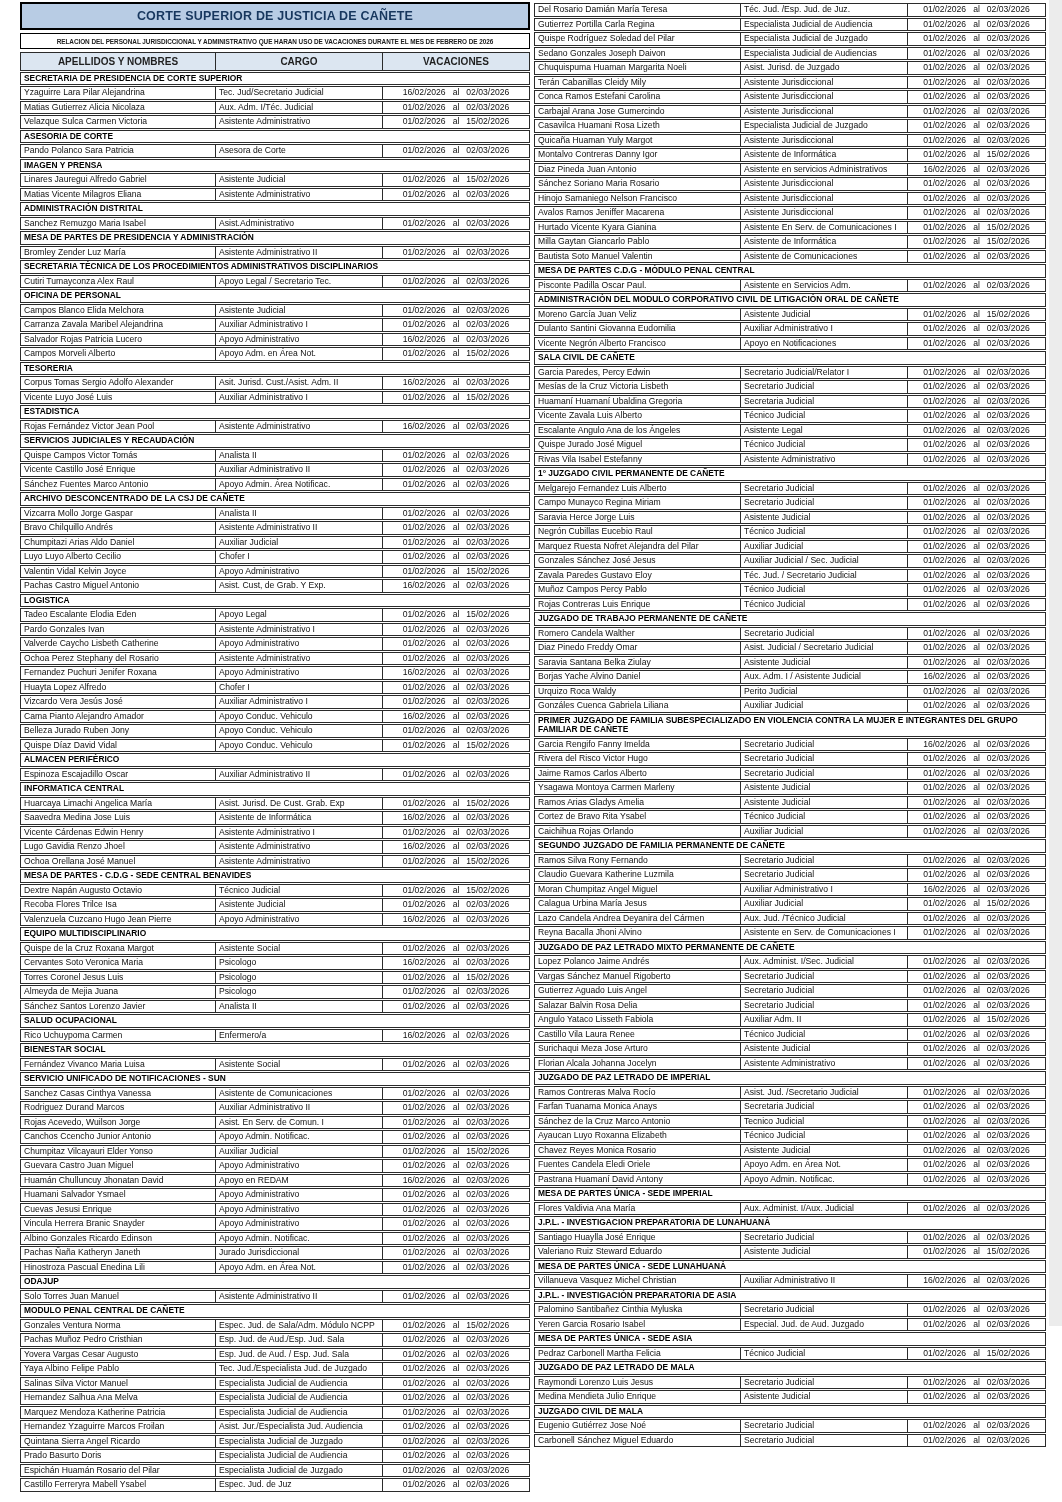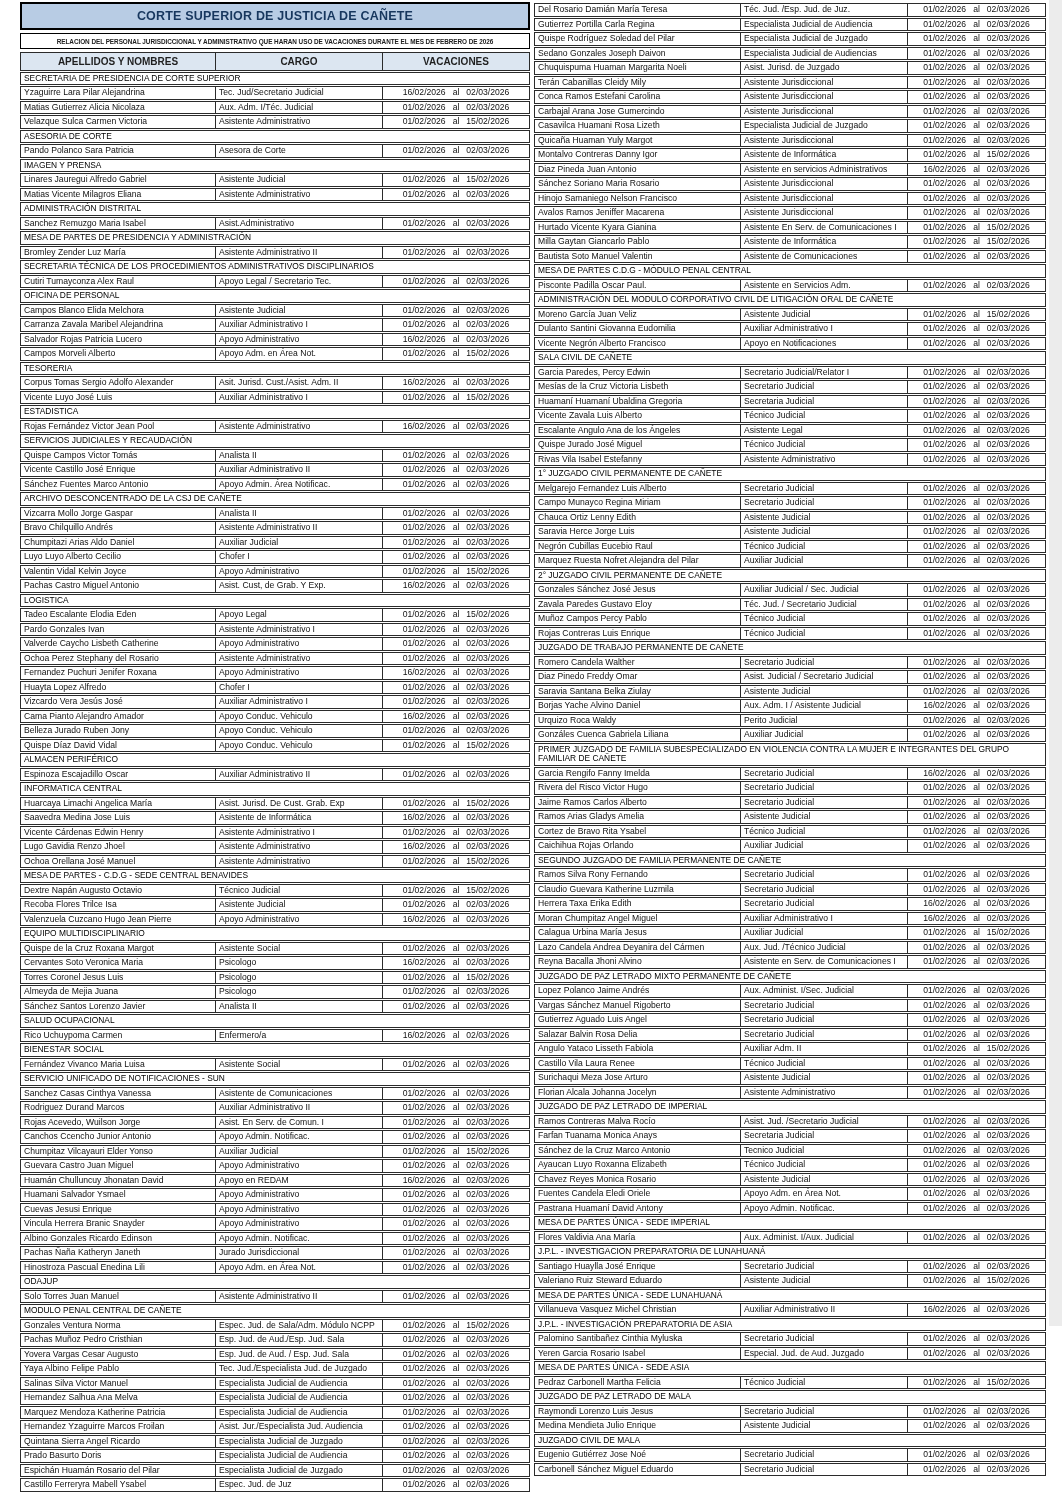--- a/index.html
+++ b/index.html
@@ -13,21 +13,21 @@
     font-weight:bold;font-size:12.5px;text-align:center;padding:5px 2px;letter-spacing:.2px;}
   .subtitle-box{border:1px solid #000;margin-top:3px;font-weight:bold;font-size:6.4px;
     text-align:center;padding:4px 0 3px;color:#222;letter-spacing:-0.05px;white-space:nowrap;overflow:hidden;}
   table{border-collapse:separate;border-spacing:0 1px;table-layout:fixed;width:100%;margin-top:2px;}
   #col-right table{margin-top:0;}
   td,th{border:1px solid #2b2b2b;border-left:none;background:#fff;font-size:8.6px;
     line-height:9.5px;padding:1px 3px 1px;vertical-align:middle;overflow:hidden;white-space:nowrap;}
   tr td:first-child,tr th:first-child{border-left:1px solid #2b2b2b;}
   th{background:var(--header-bg,#dce6f1);font-weight:bold;font-size:10px;text-align:center;
     color:#1f1f1f;padding:4px 10px 3px;}
-  td.section{font-weight:normal;font-size:8.4px;color:#000;white-space:normal;line-height:9.5px;}
+  td.section{font-weight:bold;font-size:8.4px;color:#000;white-space:normal;line-height:9.5px;}
   td.name,td.cargo{text-align:left;color:#111;}
   td.vac{text-align:center;color:#111;}
   td.vac span{display:inline-block;}
   td.vac .al{margin:0 7px;}
 </style>
 </head>
 <body>
 
 <div id="page">
   <div id="right-edge"></div>
@@ -670,43 +670,35 @@
             <td class="name">Melgarejo Fernandez Luis Alberto</td>
             <td class="cargo">Secretario Judicial</td>
             <td class="vac"><span>01/02/2026</span><span class="al">al</span><span>02/03/2026</span></td>
           </tr>
           <tr>
             <td class="name">Campo Munayco Regina Miriam</td>
             <td class="cargo">Secretario Judicial</td>
             <td class="vac"><span>01/02/2026</span><span class="al">al</span><span>02/03/2026</span></td>
           </tr>
           <tr>
-            <td class="name">Chauca Ortiz Lenny Edith</td>
-            <td class="cargo">Asistente Judicial</td>
-            <td class="vac"><span>01/02/2026</span><span class="al">al</span><span>02/03/2026</span></td>
-          </tr>
-          <tr>
             <td class="name">Saravia Herce Jorge Luis</td>
             <td class="cargo">Asistente Judicial</td>
             <td class="vac"><span>01/02/2026</span><span class="al">al</span><span>02/03/2026</span></td>
           </tr>
           <tr>
             <td class="name">Negrón Cubillas Eucebio Raul</td>
             <td class="cargo">Técnico Judicial</td>
             <td class="vac"><span>01/02/2026</span><span class="al">al</span><span>02/03/2026</span></td>
           </tr>
           <tr>
             <td class="name">Marquez Ruesta Nofret Alejandra del Pilar</td>
             <td class="cargo">Auxiliar Judicial</td>
             <td class="vac"><span>01/02/2026</span><span class="al">al</span><span>02/03/2026</span></td>
           </tr>
           <tr>
-            <td colspan="3" class="section">2° JUZGADO CIVIL PERMANENTE DE CAÑETE</td>
-          </tr>
-          <tr>
             <td class="name">Gonzales Sánchez José Jesus</td>
             <td class="cargo">Auxiliar Judicial / Sec. Judicial</td>
             <td class="vac"><span>01/02/2026</span><span class="al">al</span><span>02/03/2026</span></td>
           </tr>
           <tr>
             <td class="name">Zavala Paredes Gustavo Eloy</td>
             <td class="cargo">Téc. Jud. / Secretario Judicial</td>
             <td class="vac"><span>01/02/2026</span><span class="al">al</span><span>02/03/2026</span></td>
           </tr>
           <tr>
@@ -764,20 +756,25 @@
             <td class="name">Rivera del Risco Victor Hugo</td>
             <td class="cargo">Secretario Judicial</td>
             <td class="vac"><span>01/02/2026</span><span class="al">al</span><span>02/03/2026</span></td>
           </tr>
           <tr>
             <td class="name">Jaime Ramos Carlos Alberto</td>
             <td class="cargo">Secretario Judicial</td>
             <td class="vac"><span>01/02/2026</span><span class="al">al</span><span>02/03/2026</span></td>
           </tr>
           <tr>
+            <td class="name">Ysagawa Montoya Carmen Marleny</td>
+            <td class="cargo">Asistente Judicial</td>
+            <td class="vac"><span>01/02/2026</span><span class="al">al</span><span>02/03/2026</span></td>
+          </tr>
+          <tr>
             <td class="name">Ramos Arias Gladys Amelia</td>
             <td class="cargo">Asistente Judicial</td>
             <td class="vac"><span>01/02/2026</span><span class="al">al</span><span>02/03/2026</span></td>
           </tr>
           <tr>
             <td class="name">Cortez de Bravo Rita Ysabel</td>
             <td class="cargo">Técnico Judicial</td>
             <td class="vac"><span>01/02/2026</span><span class="al">al</span><span>02/03/2026</span></td>
           </tr>
           <tr>
@@ -790,25 +787,20 @@
           </tr>
           <tr>
             <td class="name">Ramos Silva Rony Fernando</td>
             <td class="cargo">Secretario Judicial</td>
             <td class="vac"><span>01/02/2026</span><span class="al">al</span><span>02/03/2026</span></td>
           </tr>
           <tr>
             <td class="name">Claudio Guevara Katherine Luzmila</td>
             <td class="cargo">Secretario Judicial</td>
             <td class="vac"><span>01/02/2026</span><span class="al">al</span><span>02/03/2026</span></td>
-          </tr>
-          <tr>
-            <td class="name">Herrera Taxa Erika Edith</td>
-            <td class="cargo">Secretario Judicial</td>
-            <td class="vac"><span>16/02/2026</span><span class="al">al</span><span>02/03/2026</span></td>
           </tr>
           <tr>
             <td class="name">Moran Chumpitaz Angel Miguel</td>
             <td class="cargo">Auxiliar Administrativo I</td>
             <td class="vac"><span>16/02/2026</span><span class="al">al</span><span>02/03/2026</span></td>
           </tr>
           <tr>
             <td class="name">Calagua Urbina María Jesus</td>
             <td class="cargo">Auxiliar Judicial</td>
             <td class="vac"><span>01/02/2026</span><span class="al">al</span><span>15/02/2026</span></td>

